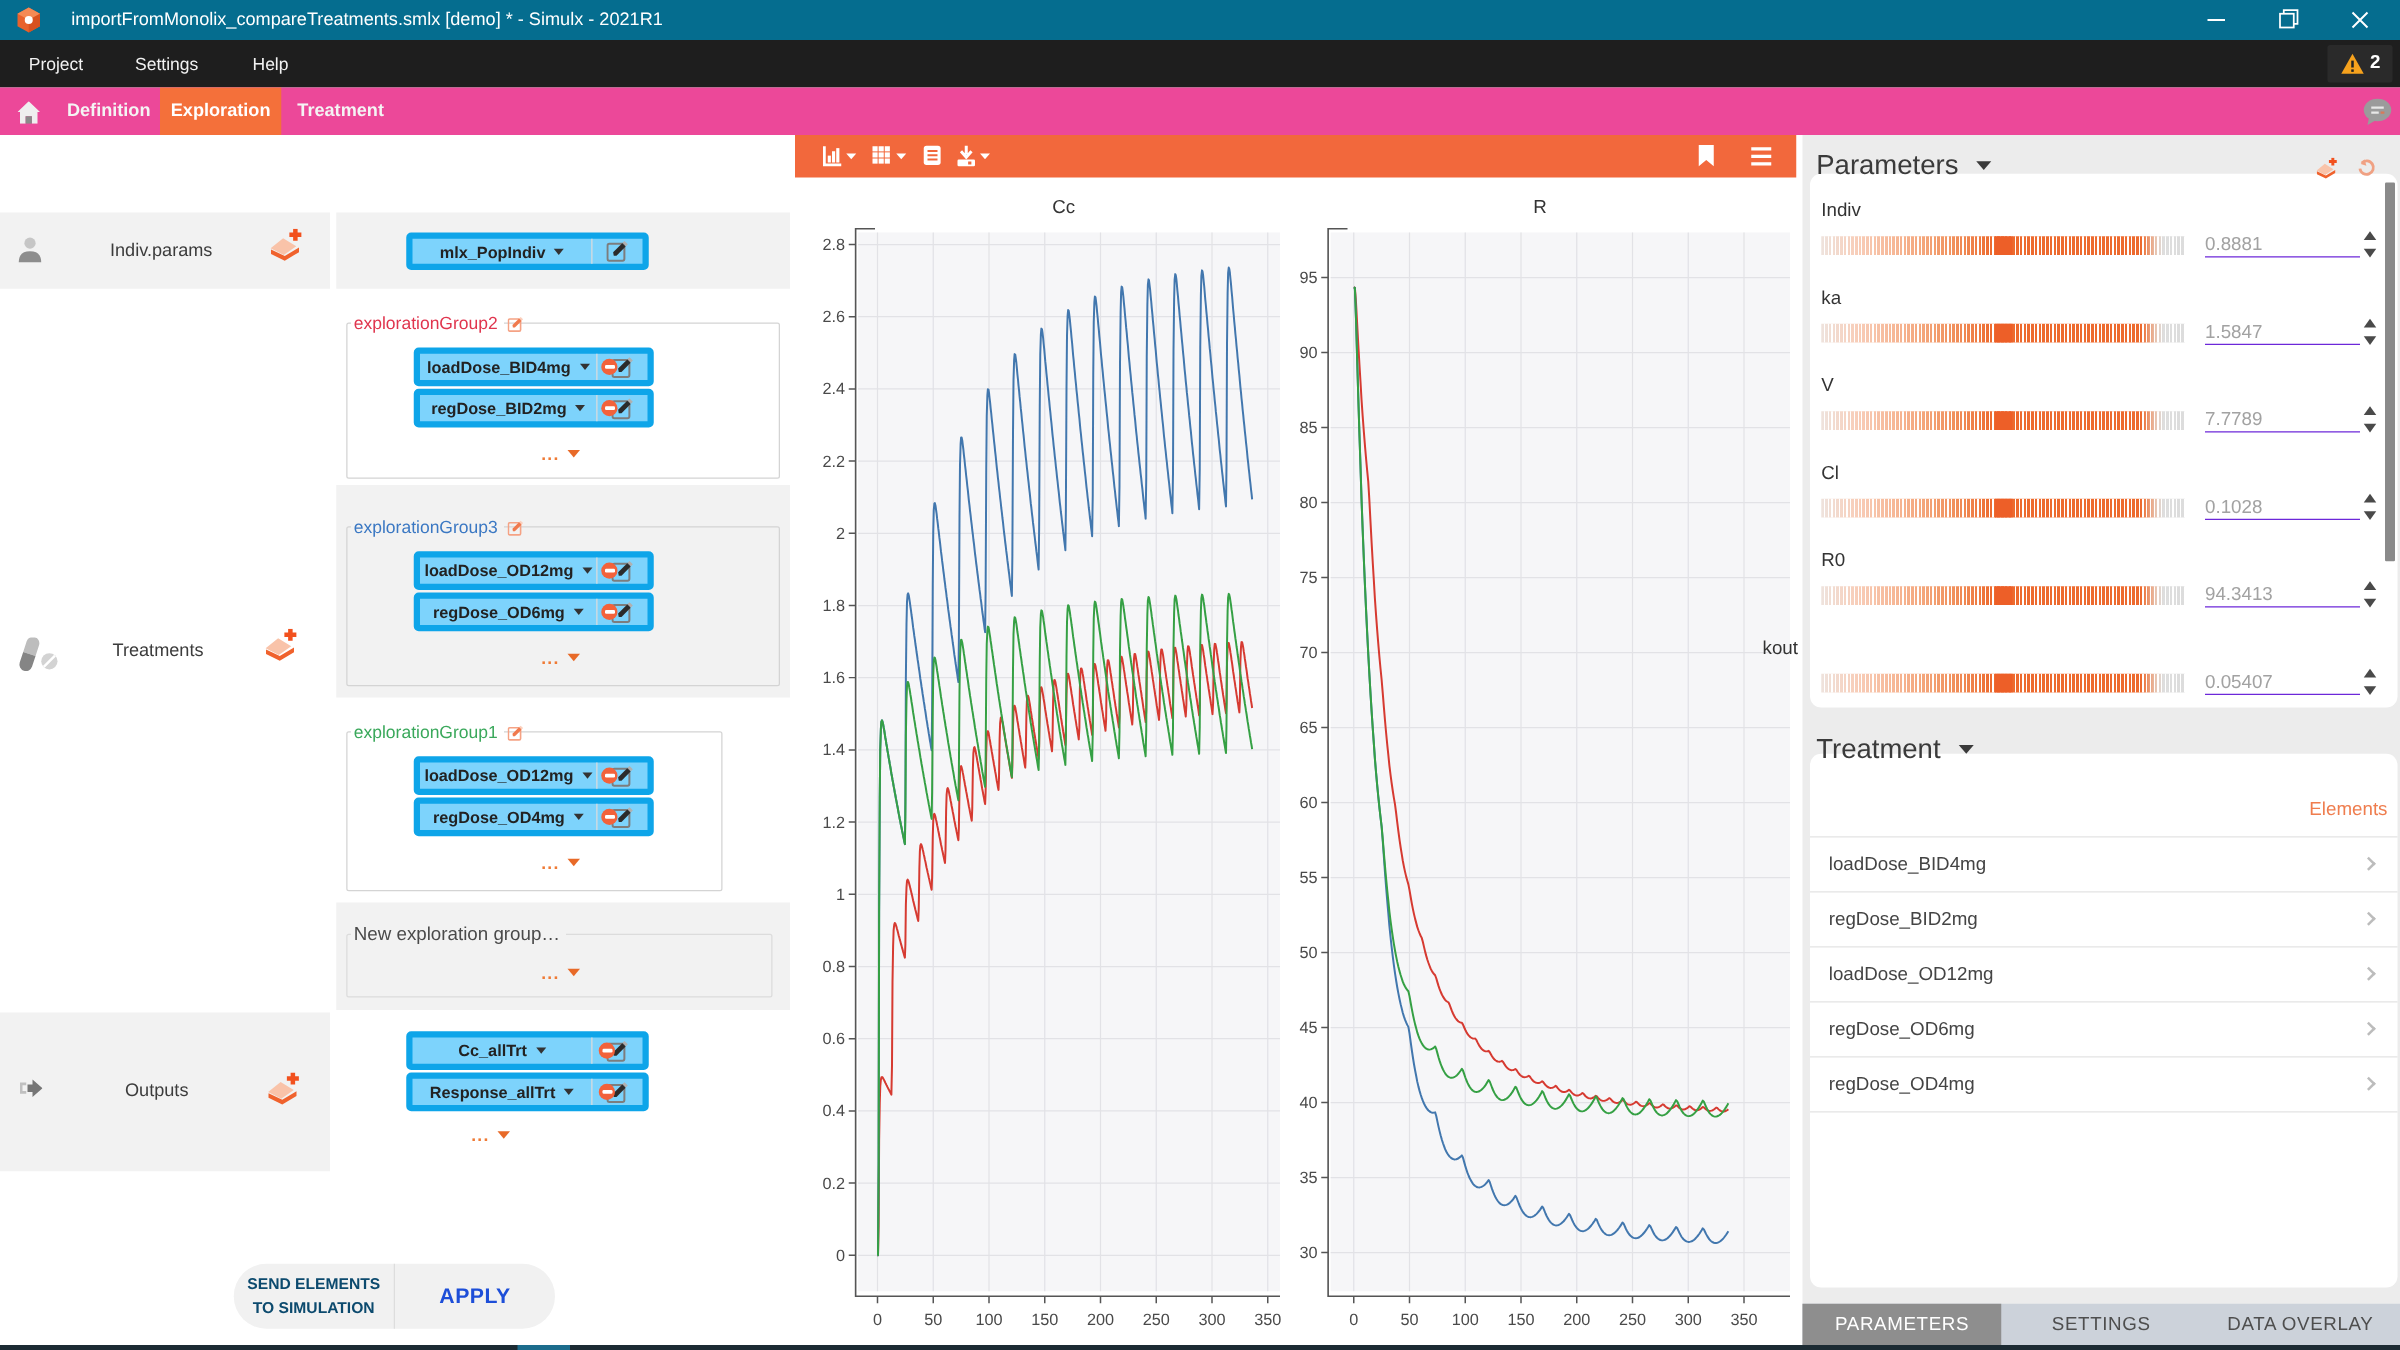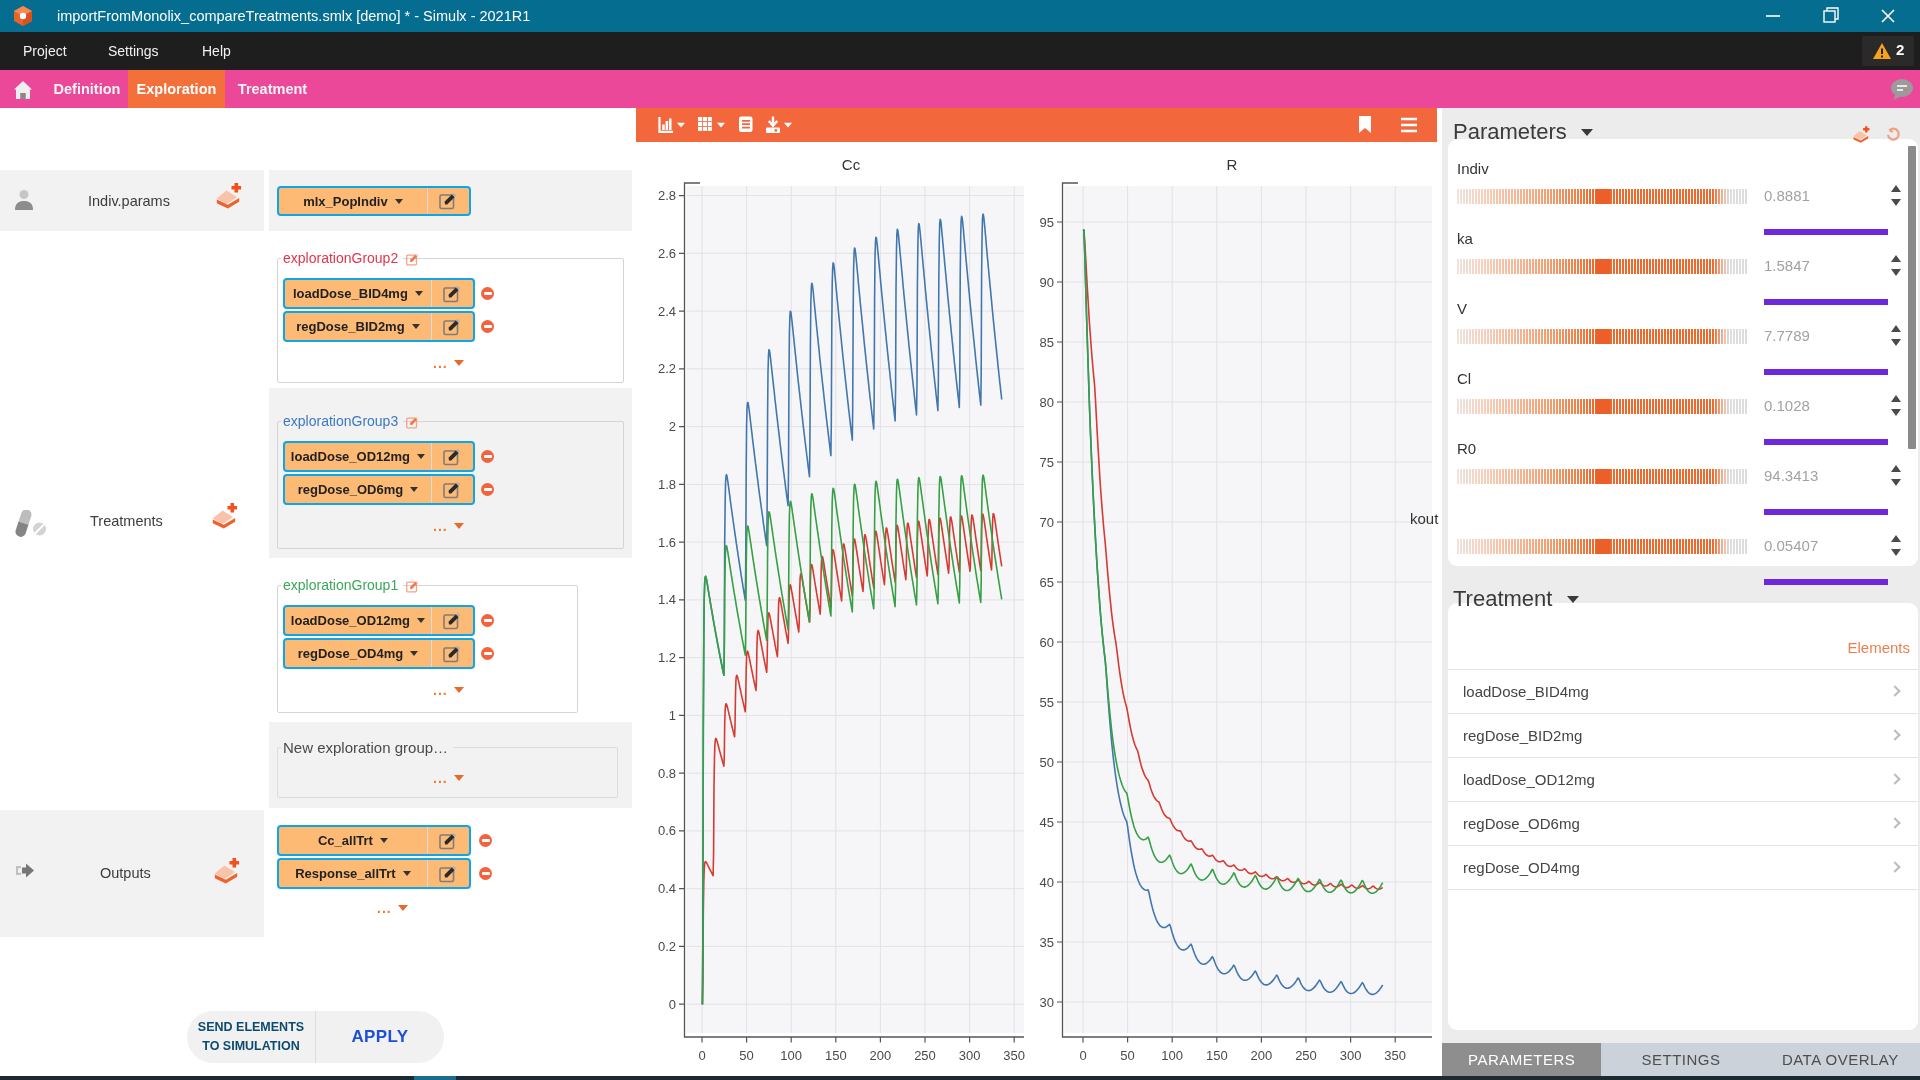--- a/index.html
+++ b/index.html
@@ -16,21 +16,21 @@
 .tab.active{background:#f4703a;color:#fff;}
 
 #leftpanel{position:absolute;left:0;top:108px;width:632px;height:968px;background:#fff;}
 #chartpanel{position:absolute;left:636px;top:108px;width:801px;height:968px;background:#fff;}
 #rightpanel{position:absolute;left:1442px;top:108px;width:478px;height:968px;background:#ececec;}
 
 .band{position:absolute;background:#f2f2f2;}
 .secicon{position:absolute;}
 .seclabel{position:absolute;font-size:14.5px;color:#3c3c3c;}
 
-.elbtn{position:absolute;background:#fdba74;border:2px solid #0ea5e9;border-radius:4px;display:flex;}
+.elbtn{position:absolute;background:#7dd3fc;border:5px solid #0ea5e9;border-radius:4px;display:flex;margin-left:48px;}
 .elbtn .txt{display:flex;align-items:center;justify-content:center;font-size:13px;font-weight:bold;color:#222;white-space:nowrap;}
 .elbtn .edit{width:43px;border-left:1px solid #dcdcdc;display:flex;align-items:center;justify-content:center;}
 .caret{display:inline-block;width:0;height:0;border-left:4.5px solid transparent;border-right:4.5px solid transparent;border-top:5px solid #333;margin-left:7px;vertical-align:middle;}
 .minus{position:absolute;width:13px;height:13px;border-radius:50%;background:#f2623b;}
 .minus::after{content:"";position:absolute;left:2.5px;top:5px;width:8px;height:3px;background:#fff;border-radius:1px;}
 fieldset.grp{position:absolute;border:1px solid #d4d4d4;border-radius:2px;}
 fieldset.grp legend{font-size:14px;margin-left:3px;padding:0 5px 0 2px;}
 .dots{position:absolute;color:#ef7a35;font-size:14px;font-weight:bold;letter-spacing:1px;}
 .dots .dcaret{display:inline-block;width:0;height:0;border-left:5px solid transparent;border-right:5px solid transparent;border-top:6px solid #e86a28;margin-left:6px;margin-bottom:2px;}
 
@@ -39,21 +39,21 @@
 .card{position:absolute;background:#fff;border-radius:9px;}
 .ptitle{position:absolute;font-size:22px;color:#3a3a3a;}
 .ptitle .pc{display:inline-block;width:0;height:0;border-left:6px solid transparent;border-right:6px solid transparent;border-top:7px solid #3a3a3a;margin-left:8px;margin-bottom:3px;}
 .plabel{position:absolute;font-size:15px;color:#333;}
 .track{position:absolute;width:291px;height:15px;}
 .track .grad{position:absolute;left:0;top:0;width:100%;height:100%;
  background:linear-gradient(to right,#efe3dd 0%,#f8cdb8 10%,#f6b390 22%,#f29a69 33%,#ef7f47 42%,#ed6a2e 47%,#ed6a2e 88%,#e8c4b0 92%,#dedede 94%,#dcdcdc 100%);}
 .track .stripes{position:absolute;left:0;top:0;width:100%;height:100%;
  background:repeating-linear-gradient(90deg,rgba(255,255,255,0) 0px,rgba(255,255,255,0) 2px,#fff 2px,#fff 3px);}
 .track .handle{position:absolute;top:0;width:14px;height:15px;background:#ed5f28;}
-.pvalue{position:absolute;width:124px;font-size:15px;color:#a2a2a2;border-bottom:6px solid #6d28d9;padding-bottom:25px;}
+.pvalue{position:absolute;width:124px;font-size:15px;color:#a2a2a2;border-bottom:1px solid #6d28d9;padding-bottom:1px;}
 .spin-up{position:absolute;width:0;height:0;border-left:5.5px solid transparent;border-right:5.5px solid transparent;border-bottom:7px solid #4a4a4a;}
 .spin-dn{position:absolute;width:0;height:0;border-left:5.5px solid transparent;border-right:5.5px solid transparent;border-top:7px solid #4a4a4a;}
 
 .trow{position:absolute;left:1448px;width:470px;height:44px;font-size:15px;color:#444;}
 .trow .nm{position:absolute;left:15px;top:13px;}
 .trow .chev{position:absolute;right:19px;top:17px;width:8px;height:8px;border-top:2px solid #bcbcbc;border-right:2px solid #bcbcbc;transform:rotate(45deg);}
 .tsep{position:absolute;left:1448px;width:470px;height:1px;background:#e4e4e4;}
 
 #btabs{position:absolute;left:1442px;top:1043px;width:478px;height:34px;background:#ccd2da;display:flex;}
 #btabs div{flex:1;text-align:center;line-height:34px;font-size:15px;color:#4e4e4e;letter-spacing:0.5px;}

